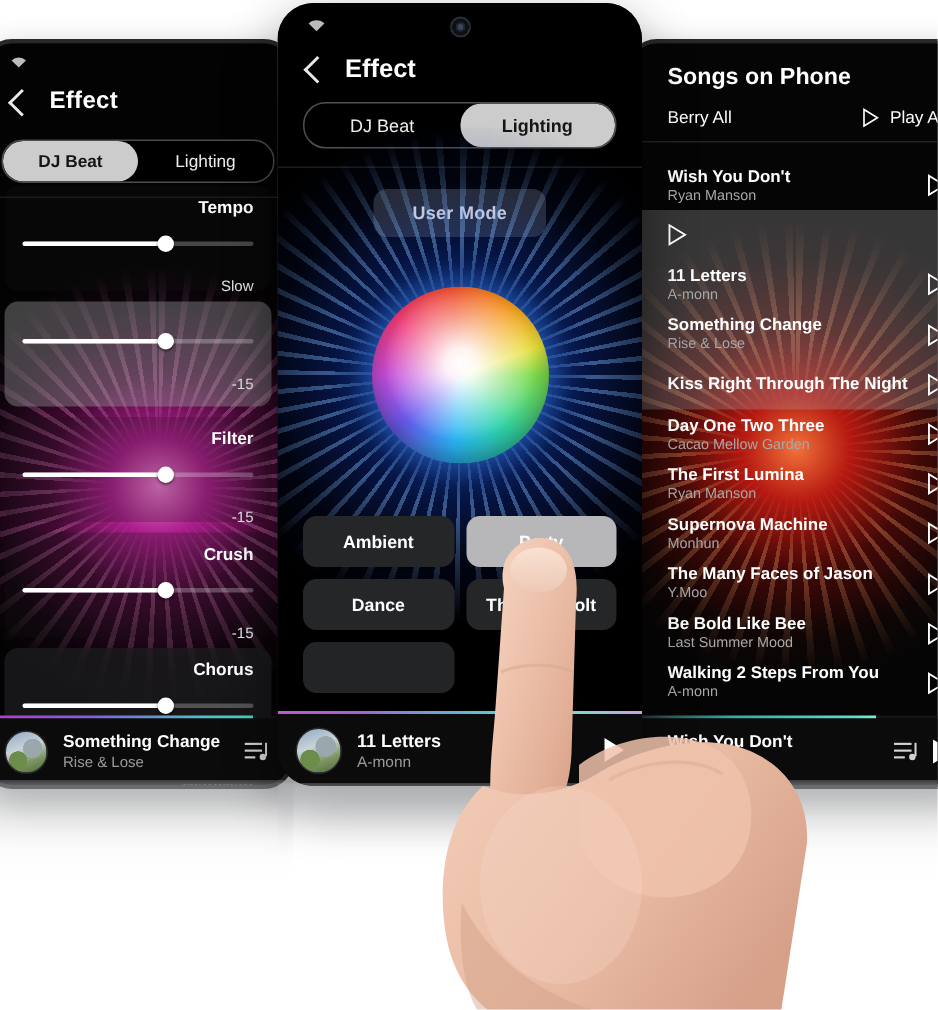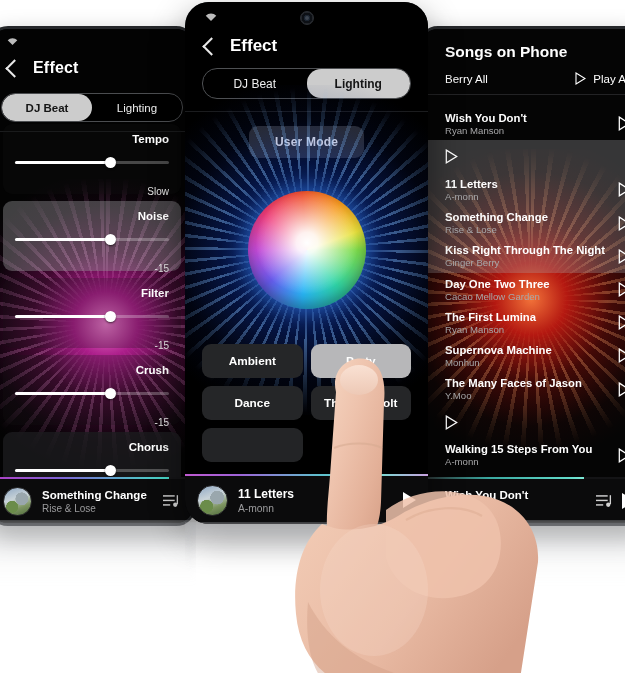--- a/index.html
+++ b/index.html
@@ -251,21 +251,20 @@
         <div class="slider-card clear">
           <div class="slider-name">Tempo</div>
           <div class="track">
             <div class="fill"></div>
             <div class="knob"></div>
           </div>
           <div class="slider-val">Slow</div>
         </div>
 
         <div class="slider-card lit">
-          <div class="slider-name">Noise</div>
           <div class="track">
             <div class="fill"></div>
             <div class="knob"></div>
           </div>
           <div class="slider-val">-15</div>
         </div>
 
         <div class="slider-card clear">
           <div class="slider-name">Filter</div>
           <div class="track">
@@ -370,21 +369,20 @@
             <div class="song-a">Rise &amp; Lose</div>
           </div>
           <svg width="13" height="15" viewBox="0 0 11 13">
               <path d="M1 1 L10 6.5 L1 12 Z" fill="none" stroke="#ffffff" stroke-width="1.1"></path>
             </svg>
         </div>
 
         <div class="song-row">
           <div class="meta">
             <div class="song-t">Kiss Right Through The Night</div>
-            <div class="song-a">Ginger Berry</div>
           </div>
           <svg width="13" height="15" viewBox="0 0 11 13">
               <path d="M1 1 L10 6.5 L1 12 Z" fill="none" stroke="#ffffff" stroke-width="1.1"></path>
             </svg>
         </div>
 
         <div class="song-row">
           <div class="meta">
             <div class="song-t">Day One Two Three</div>
             <div class="song-a">Cacao Mellow Garden</div>
@@ -418,28 +416,32 @@
           <div class="meta">
             <div class="song-t">The Many Faces of Jason</div>
             <div class="song-a">Y.Moo</div>
           </div>
           <svg width="13" height="15" viewBox="0 0 11 13">
               <path d="M1 1 L10 6.5 L1 12 Z" fill="none" stroke="#ffffff" stroke-width="1.1"></path>
             </svg>
         </div>
 
         <div class="song-row">
-          <svg width="13" height="15" viewBox="0 0 11 13">
-              <path d="M1 1 L10 6.5 L1 12 Z" fill="none" stroke="#ffffff" stroke-width="1.1"></path>
-            </svg>
-        </div>
-
-        <div class="song-row">
-          <div class="meta">
-            <div class="song-t">Walking 15 Steps From You</div>
+          <div class="meta">
+            <div class="song-t">Be Bold Like Bee</div>
+            <div class="song-a">Last Summer Mood</div>
+          </div>
+          <svg width="13" height="15" viewBox="0 0 11 13">
+              <path d="M1 1 L10 6.5 L1 12 Z" fill="none" stroke="#ffffff" stroke-width="1.1"></path>
+            </svg>
+        </div>
+
+        <div class="song-row">
+          <div class="meta">
+            <div class="song-t">Walking 2 Steps From You</div>
             <div class="song-a">A-monn</div>
           </div>
           <svg width="13" height="15" viewBox="0 0 11 13">
               <path d="M1 1 L10 6.5 L1 12 Z" fill="none" stroke="#ffffff" stroke-width="1.1"></path>
             </svg>
         </div>
 
       </div>
 
       <div class="np-progress" style="position:absolute;left:0;right:0;bottom:44px;height:2px;

